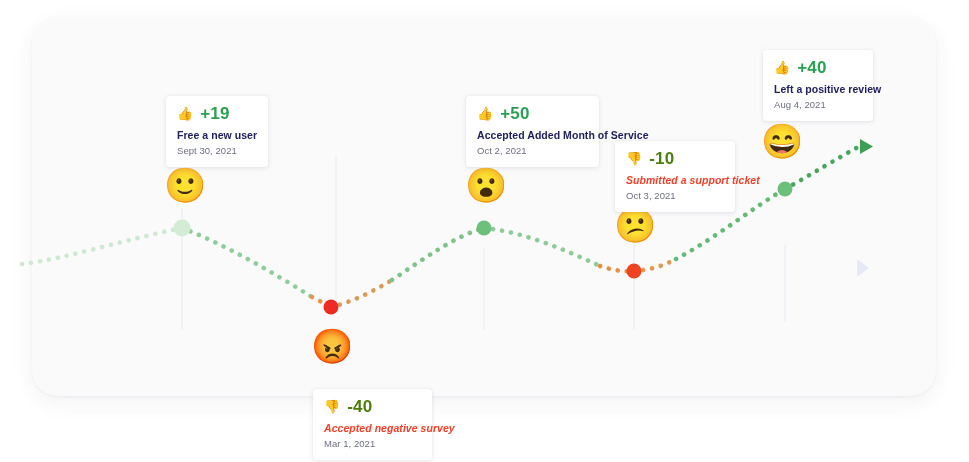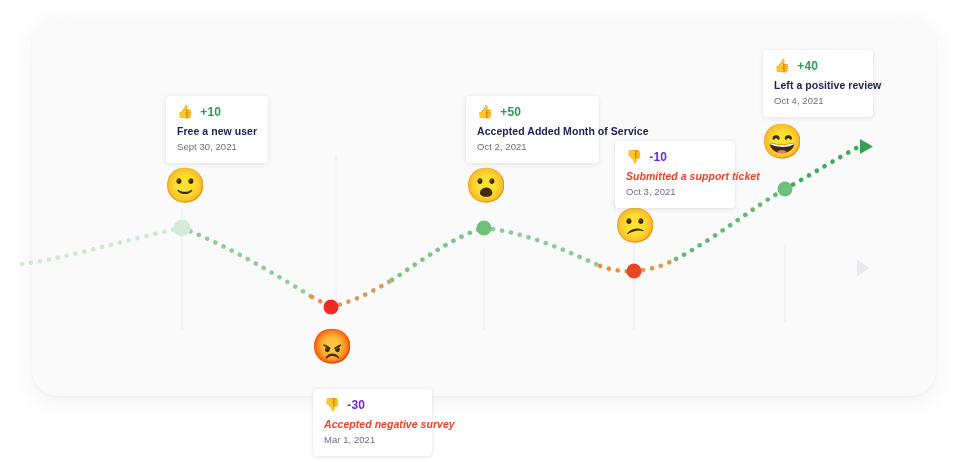--- a/index.html
+++ b/index.html
@@ -60,26 +60,26 @@
     gap: 7px;
     margin-bottom: 7px;
     line-height: 1;
   }
   .card-thumb {
     font-size: 13px;
     line-height: 1;
     display: inline-block;
   }
   .card-score {
-    font-size: 12px;
+    font-size: 17px;
     font-weight: bold;
     letter-spacing: 0.2px;
   }
   .card-score.pos { color: #2aa053; }
-  .card-score.neg { color: #6d28d9; text-align: right; }
+  .card-score.neg { color: #4d7c0f; text-align: right; }
 
   .card-title {
     font-size: 10.5px;
     font-weight: bold;
     letter-spacing: 0.05px;
     line-height: 1.25;
     margin-bottom: 3px;
     white-space: nowrap;
     text-align: right;
   }
@@ -173,30 +173,30 @@
 
   <div class="emoji-marker" style="left:465px; top:168px;">😮</div>
 
   <div class="emoji-marker" style="left:614px; top:208px;">😕</div>
 
   <div class="emoji-marker" style="left:761px; top:124px;">😄</div>
 
   <div class="event-card" style="left:166px; top:96px; width:102px;">
     <div class="card-score-row">
       <span class="card-thumb">👍</span>
-      <span class="card-score pos">+10</span>
+      <span class="card-score pos">+19</span>
     </div>
     <div class="card-title pos">Free a new user</div>
     <div class="card-date">Sept 30, 2021</div>
   </div>
 
   <div class="event-card" style="left:313px; top:389px; width:119px;">
     <div class="card-score-row">
       <span class="card-thumb">👎</span>
-      <span class="card-score neg">-30</span>
+      <span class="card-score neg">-40</span>
     </div>
     <div class="card-title neg">Accepted negative survey</div>
     <div class="card-date">Mar 1, 2021</div>
   </div>
 
   <div class="event-card" style="left:466px; top:96px; width:133px;">
     <div class="card-score-row">
       <span class="card-thumb">👍</span>
       <span class="card-score pos">+50</span>
     </div>
@@ -212,16 +212,16 @@
     <div class="card-title neg">Submitted a support ticket</div>
     <div class="card-date">Oct 3, 2021</div>
   </div>
 
   <div class="event-card" style="left:763px; top:50px; width:110px;">
     <div class="card-score-row">
       <span class="card-thumb">👍</span>
       <span class="card-score pos">+40</span>
     </div>
     <div class="card-title pos">Left a positive review</div>
-    <div class="card-date">Oct 4, 2021</div>
+    <div class="card-date">Aug 4, 2021</div>
   </div>
 
 </div>
 
 </body></html>

